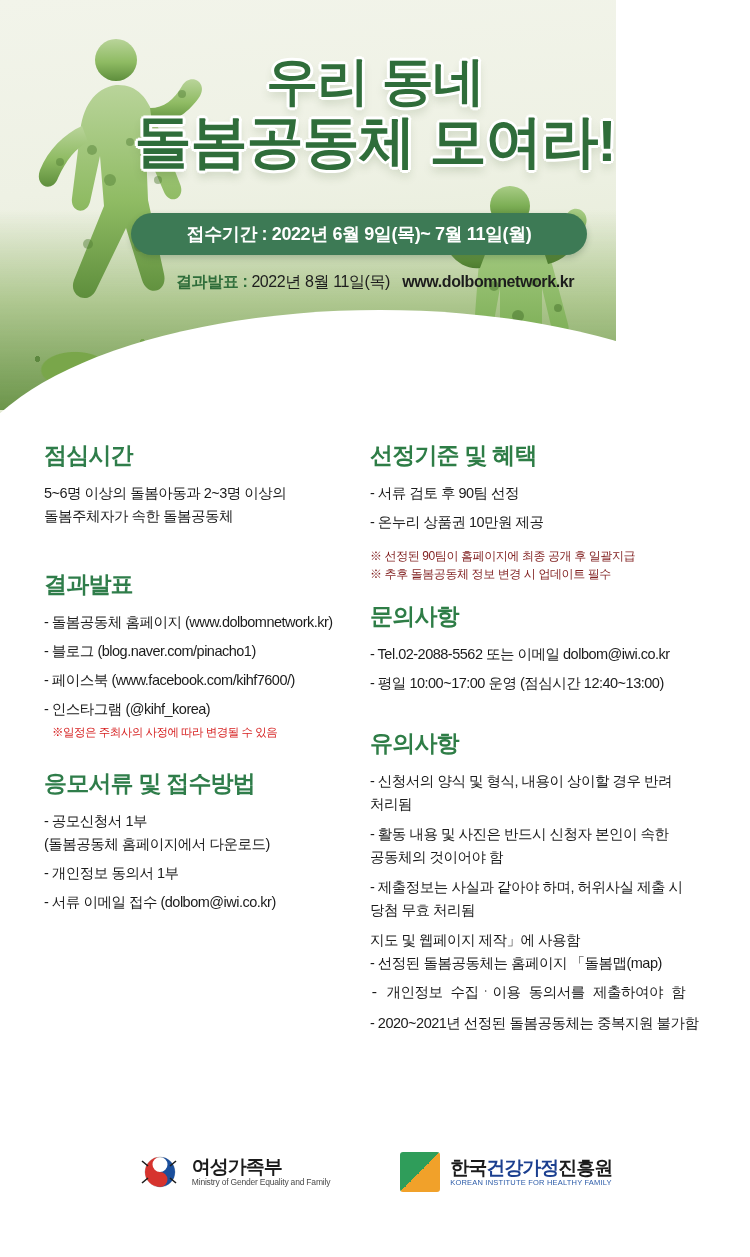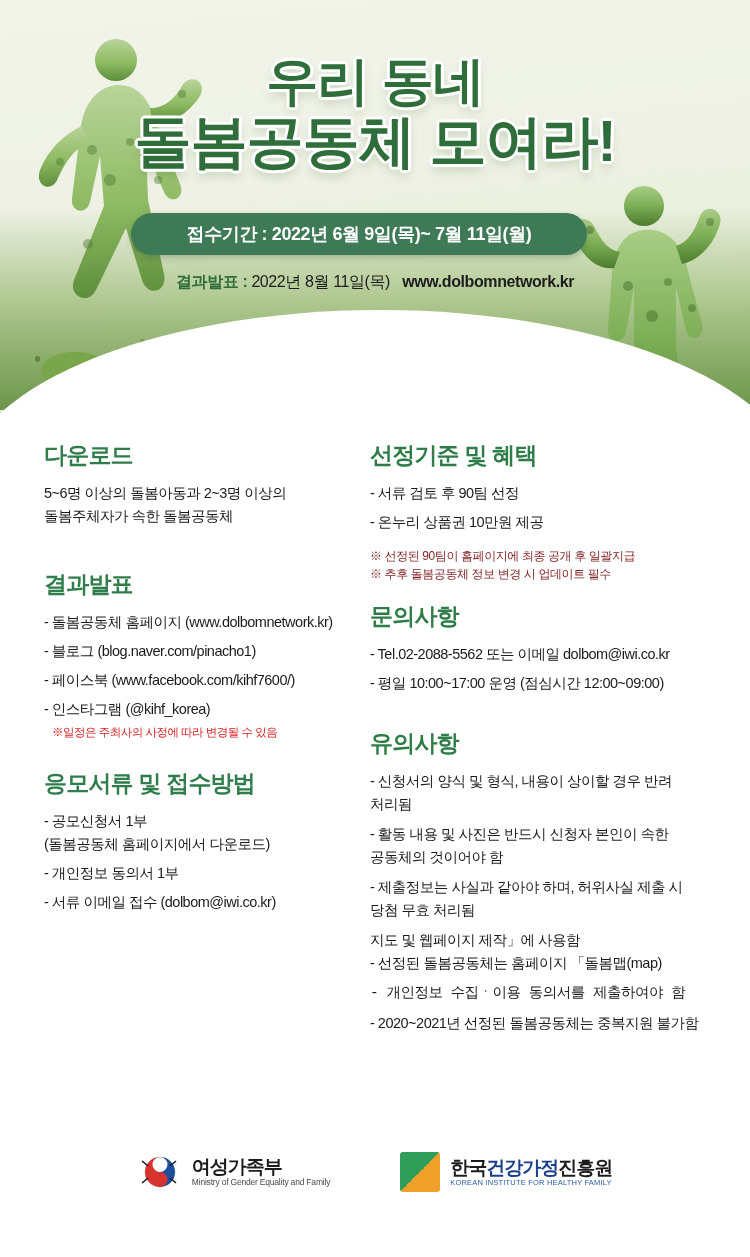--- a/index.html
+++ b/index.html
@@ -9,21 +9,21 @@
     height: 1257px;
     font-family: "Liberation Sans", sans-serif;
     background: #ffffff;
     overflow: hidden;
     position: relative;
   }
 
   
   .hero {
     position: relative;
-    width: 750px;
+    width: 616px;
     height: 440px;
     background: linear-gradient(175deg, #f2f4ea 0%, #eef1e4 40%, #e6ecd8 70%, #dde7cc 100%);
     overflow: hidden;
     padding-left: 20px;
   }
   .hero-bottom-curve {
     position: absolute;
     left: -40px;
     bottom: -170px;
     width: 840px;
@@ -299,21 +299,21 @@
   </div>
 
   <div class="hero-bottom-curve"></div>
 </div>
 
 <div class="content">
 
   <div class="col-left">
 
     <div class="sect" style="margin-bottom:42px;">
-      <div class="sect-title">다운로드</div>
+      <div class="sect-title">점심시간</div>
       <p class="body-line tight">5~6명 이상의 돌봄아동과 2~3명 이상의</p>
       <p class="body-line">돌봄주체자가 속한 돌봄공동체</p>
     </div>
 
     <div class="sect" style="margin-bottom:28px;">
       <div class="sect-title">결과발표</div>
       <p class="body-line">- 돌봄공동체 홈페이지 (www.dolbomnetwork.kr)</p>
       <p class="body-line">- 블로그 (blog.naver.com/pinacho1)</p>
       <p class="body-line">- 페이스북 (www.facebook.com/kihf7600/)</p>
       <p class="body-line tight">- 인스타그램 (@kihf_korea)</p>
@@ -336,21 +336,21 @@
       <div class="sect-title alt">선정기준 및 혜택</div>
       <p class="body-line">- 서류 검토 후 90팀 선정</p>
       <p class="body-line" style="margin-bottom:14px;">- 온누리 상품권 10만원 제공</p>
       <p class="note-small">※ 선정된 90팀이 홈페이지에 최종 공개 후 일괄지급</p>
       <p class="note-small">※ 추후 돌봄공동체 정보 변경 시 업데이트 필수</p>
     </div>
 
     <div class="sect" style="margin-bottom:34px;">
       <div class="sect-title alt">문의사항</div>
       <p class="body-line">- Tel.02-2088-5562 또는 이메일 dolbom@iwi.co.kr</p>
-      <p class="body-line">- 평일 10:00~17:00 운영 (점심시간 12:00~09:00)</p>
+      <p class="body-line">- 평일 10:00~17:00 운영 (점심시간 12:40~13:00)</p>
     </div>
 
     <div class="sect">
       <div class="sect-title alt">유의사항</div>
 
       <div style="margin-bottom:9px;">
         <p class="body-line tight">- 신청서의 양식 및 형식, 내용이 상이할 경우 반려</p>
         <p class="body-line tight">  처리됨</p>
       </div>
       <div style="margin-bottom:9px;">

